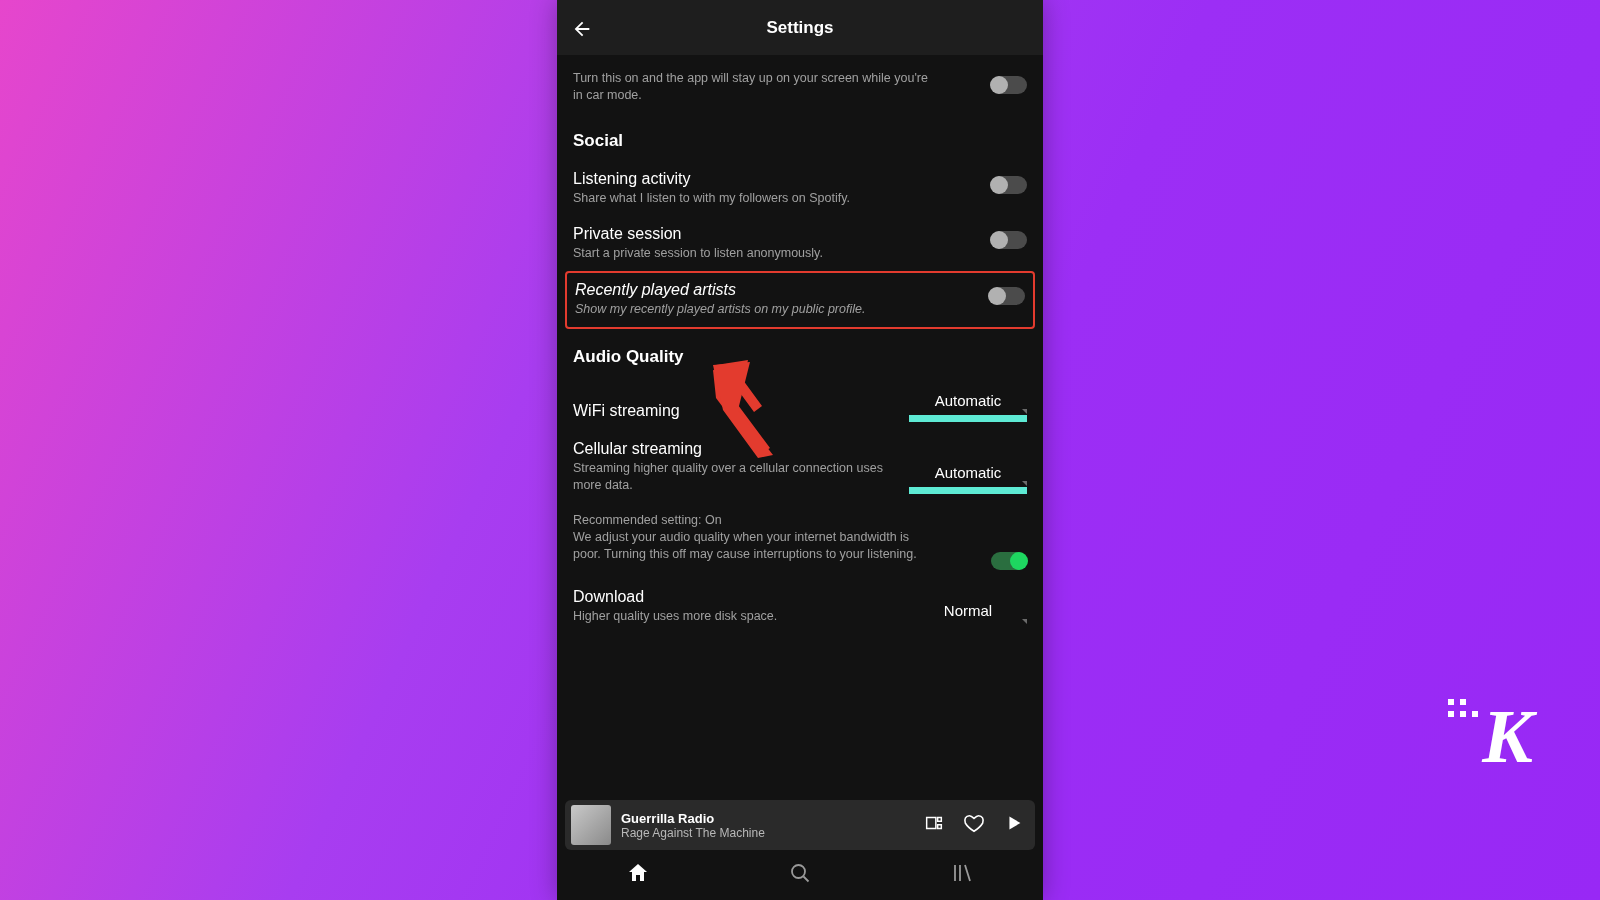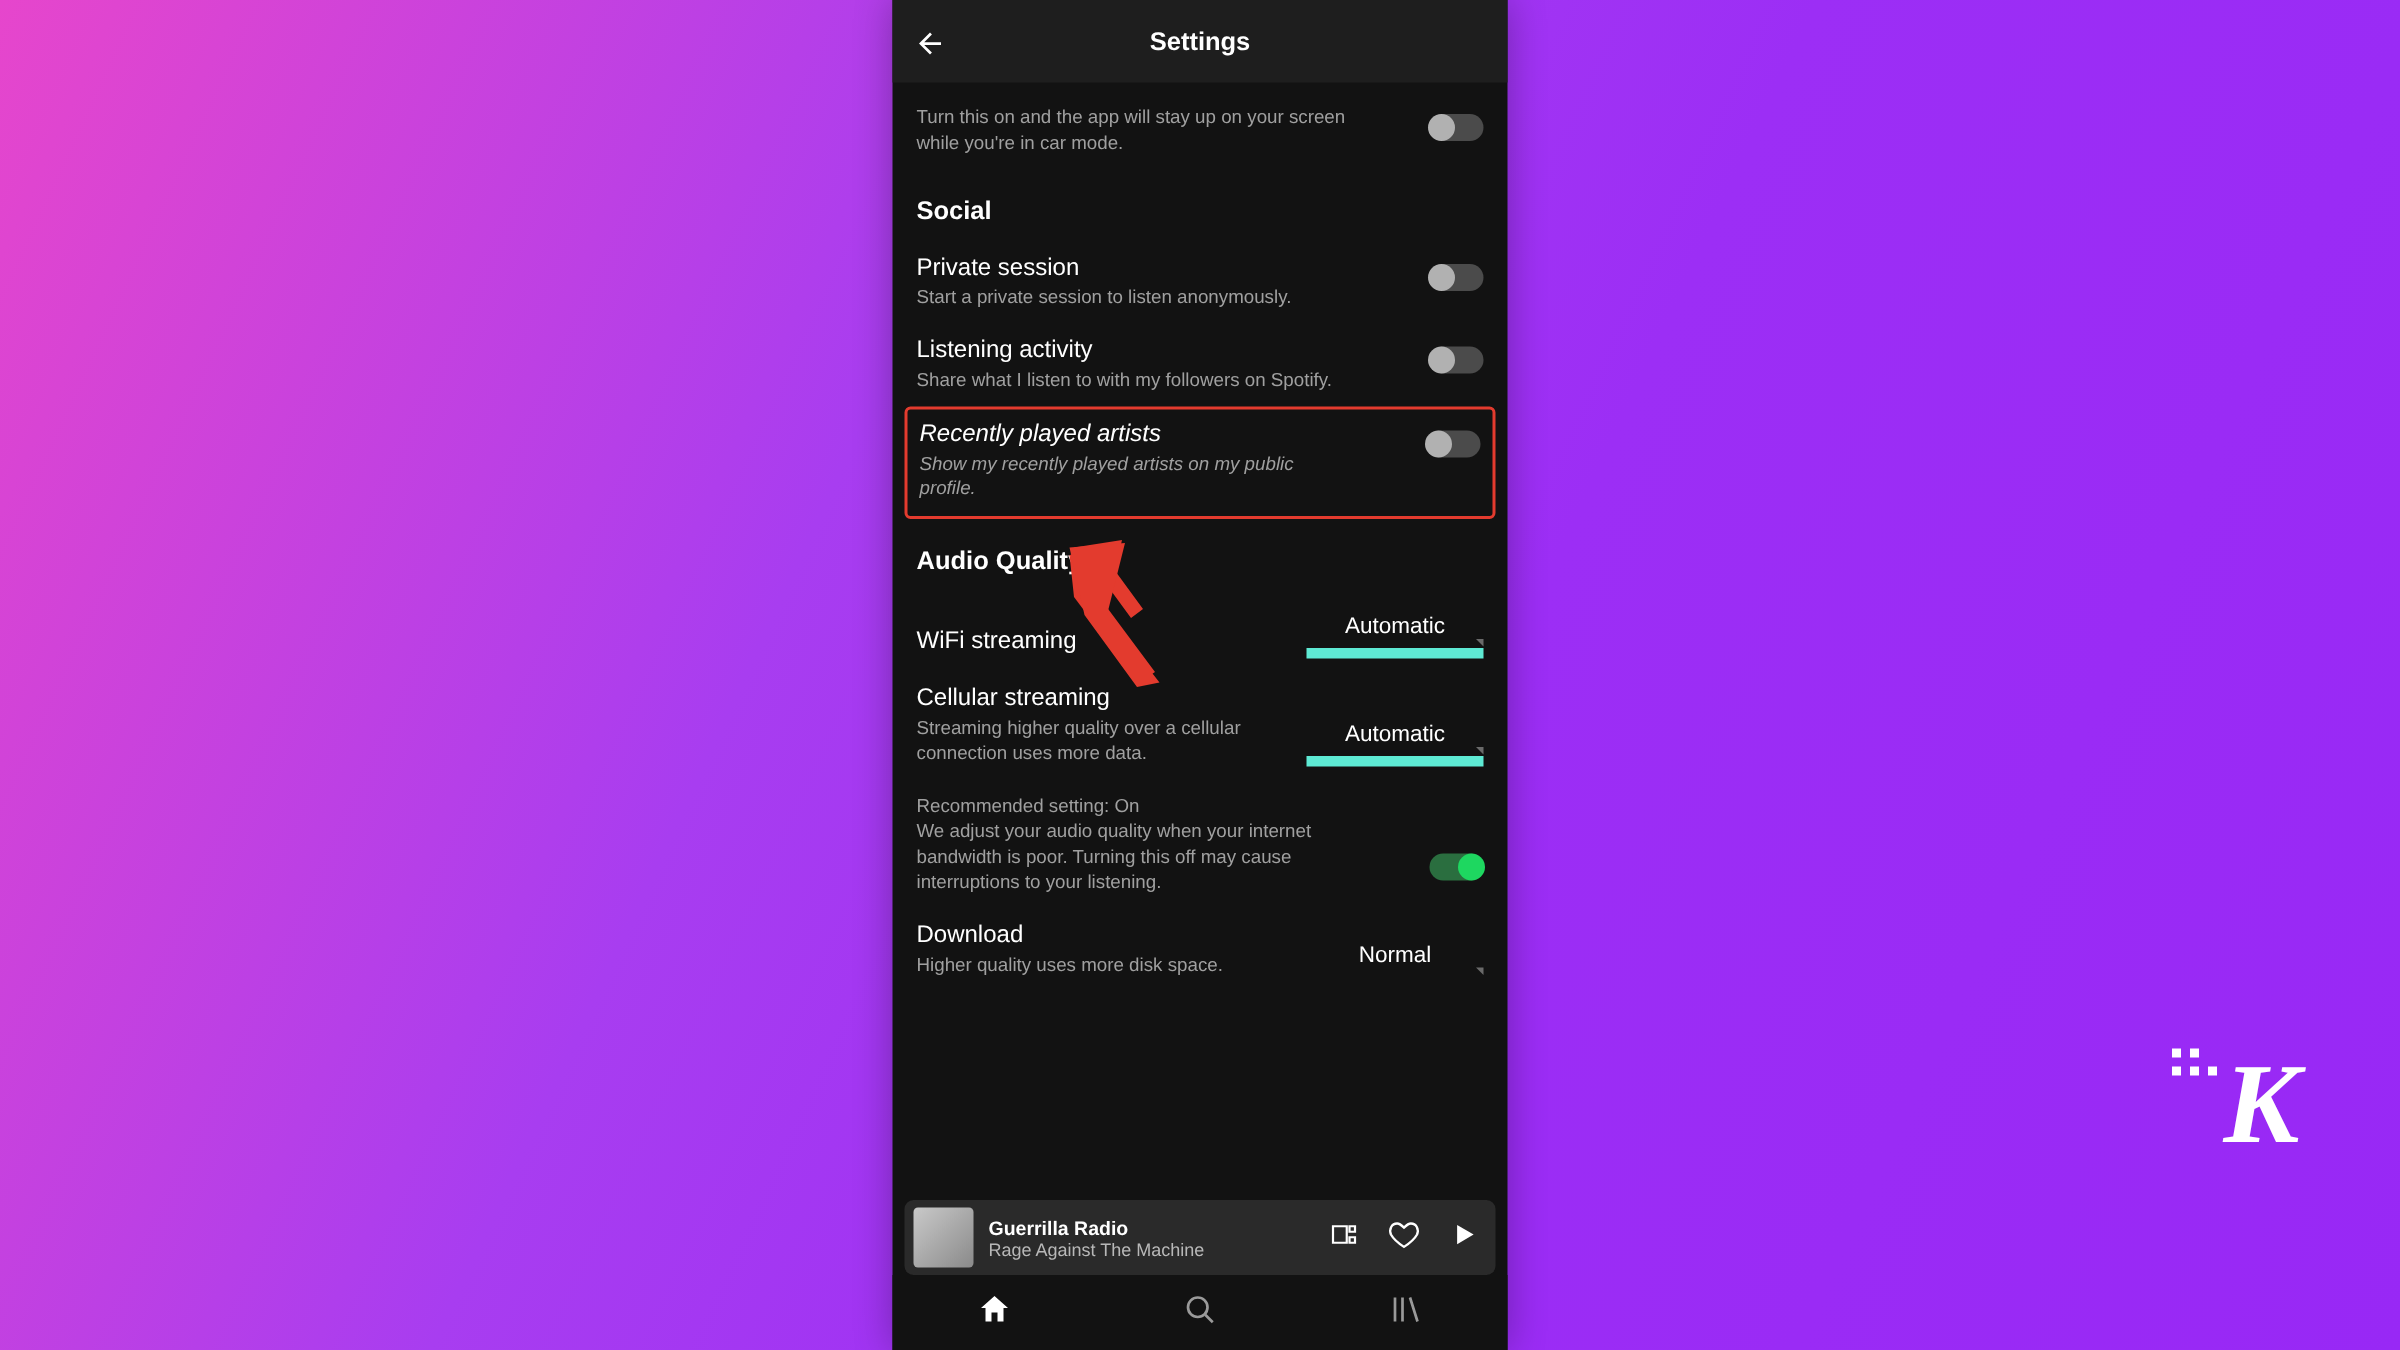--- a/index.html
+++ b/index.html
@@ -6,21 +6,21 @@
     body {
       font-family: -apple-system, BlinkMacSystemFont, "Segoe UI", Helvetica, Arial, sans-serif;
       width: 1600px;
       height: 900px;
       background: linear-gradient(115deg, #e646cc 0%, #a83df0 35%, #9c2ef5 60%, #9828f5 100%);
       display: flex;
       justify-content: center;
       overflow: hidden;
     }
     .phone {
-      width: 410px;
+      width: 486px;
       height: 900px;
       background: #121212;
       position: relative;
       display: flex;
       flex-direction: column;
       box-shadow: 0 0 25px rgba(0,0,0,0.3);
     }
     .topbar {
       height: 55px;
       background: #1e1e1e;
@@ -210,30 +210,30 @@
       <div class="setting-text">
         <div class="setting-sub">Turn this on and the app will stay up on your screen while you're in car mode.</div>
       </div>
       <div class="toggle"></div>
     </div>
 
     <div class="section-header">Social</div>
 
     <div class="setting-row">
       <div class="setting-text">
+        <div class="setting-title">Listening activity</div>
+        <div class="setting-sub">Share what I listen to with my followers on Spotify.</div>
+      </div>
+      <div class="toggle"></div>
+    </div>
+
+    <div class="setting-row">
+      <div class="setting-text">
         <div class="setting-title">Private session</div>
         <div class="setting-sub">Start a private session to listen anonymously.</div>
-      </div>
-      <div class="toggle"></div>
-    </div>
-
-    <div class="setting-row">
-      <div class="setting-text">
-        <div class="setting-title">Listening activity</div>
-        <div class="setting-sub">Share what I listen to with my followers on Spotify.</div>
       </div>
       <div class="toggle"></div>
     </div>
 
     <div class="highlight-box">
       <div class="setting-row" style="padding:2px 0">
         <div class="setting-text">
           <div class="setting-title">Recently played artists</div>
           <div class="setting-sub">Show my recently played artists on my public profile.</div>
         </div>

